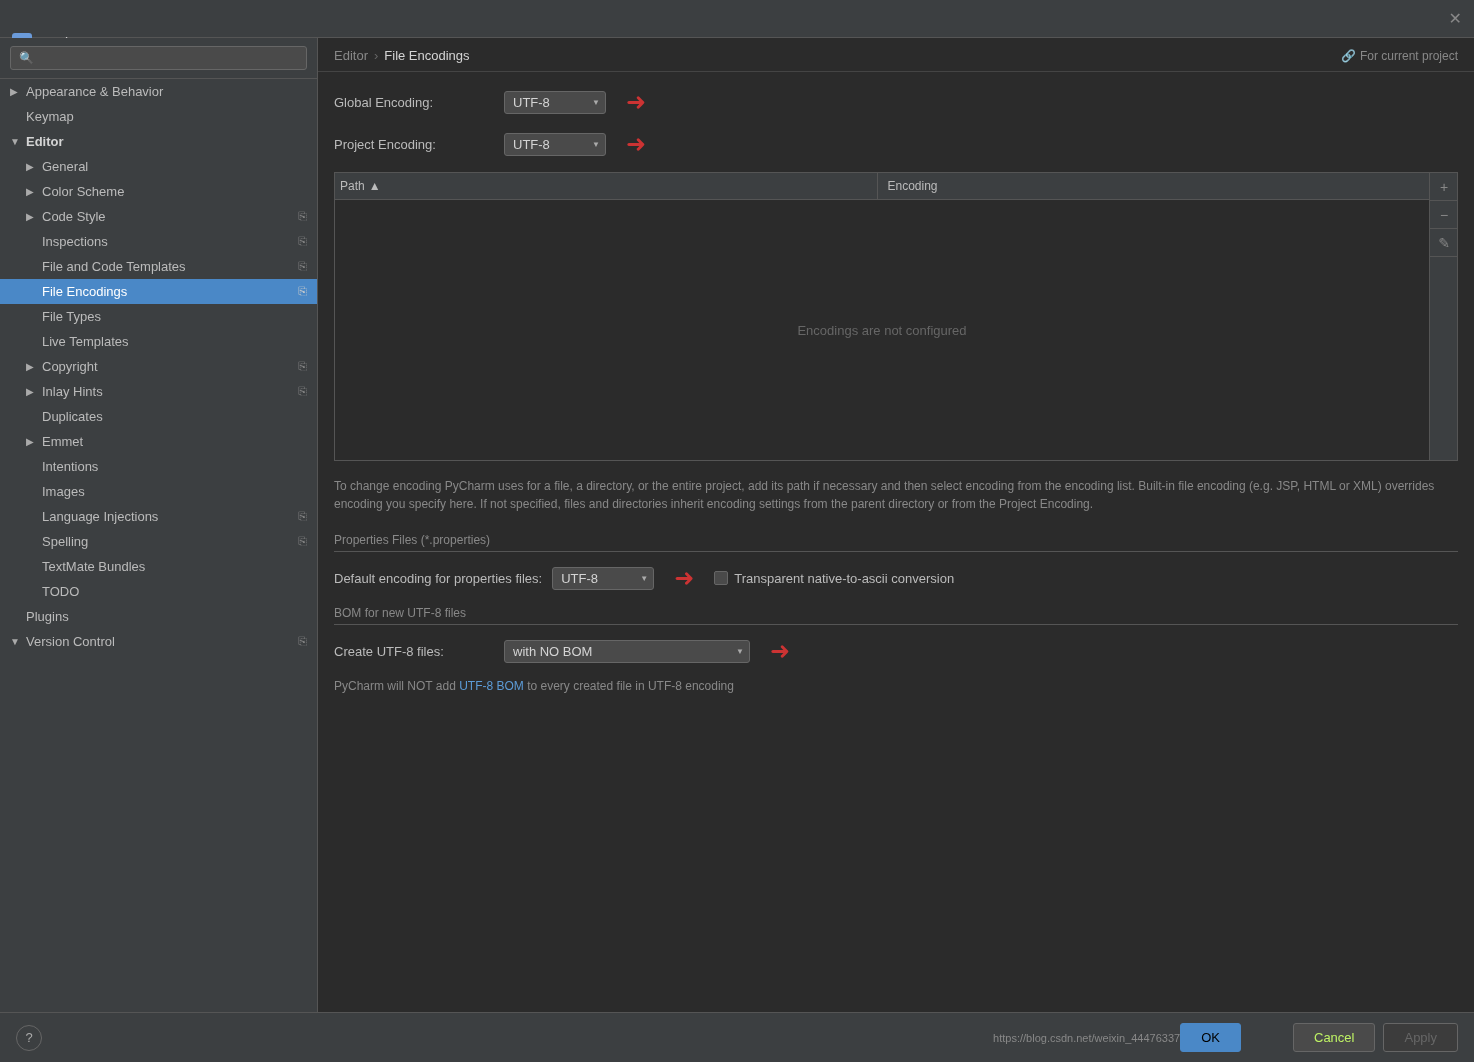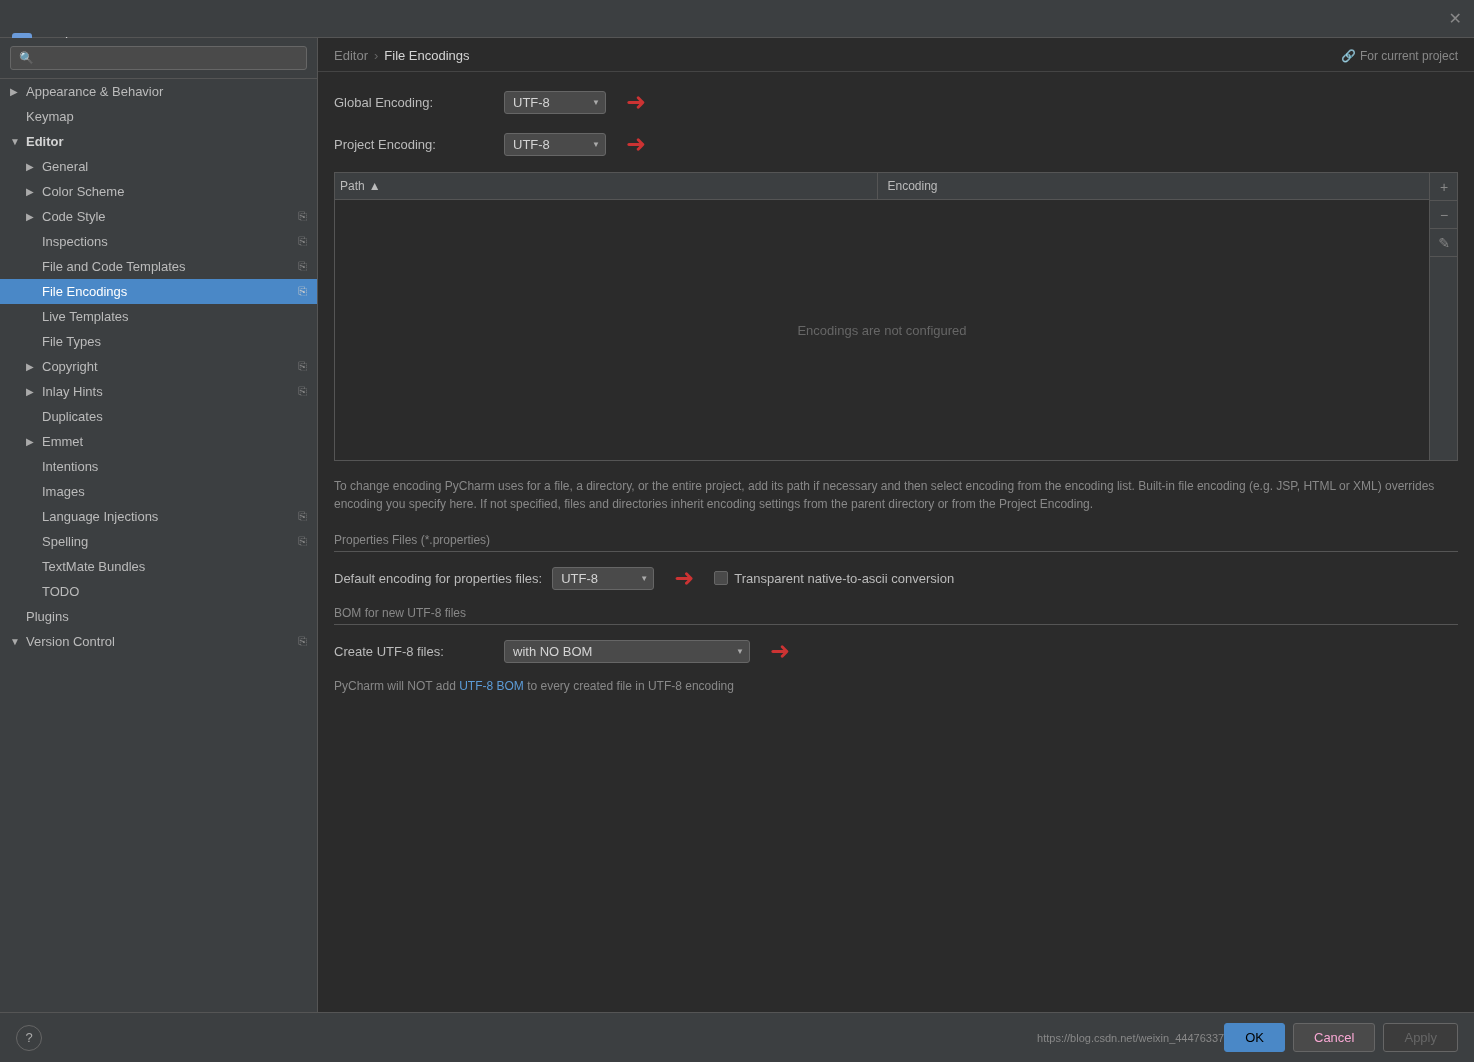--- a/index.html
+++ b/index.html
@@ -287,21 +287,22 @@
       cursor: pointer;
       border: 1px solid #666;
     }
     .btn-primary {
       background: #4a88c7;
       color: #000000;
       border-color: #4a88c7;
     }
     .btn-secondary {
       background: #4a4a4a;
-      color: #f9a8d4;
+      color: #bef264;
+      margin-left: 44px;
     }
     .btn-disabled {
       background: #3c3c3c;
       color: #666;
       cursor: default;
     }
     .url-text {
       font-size: 11px;
       color: #888;
       margin-left: 10px;
@@ -419,26 +420,26 @@
     </div>
 
     <div class="tree-item indent-1 selected">
       <span class="tree-arrow"></span>
       <span class="item-label">File Encodings</span>
       <span class="item-icon-right">⎘</span>
     </div>
 
     <div class="tree-item indent-1">
       <span class="tree-arrow"></span>
+      <span class="item-label">File Types</span>
+    </div>
+
+    <div class="tree-item indent-1">
+      <span class="tree-arrow"></span>
       <span class="item-label">Live Templates</span>
-    </div>
-
-    <div class="tree-item indent-1">
-      <span class="tree-arrow"></span>
-      <span class="item-label">File Types</span>
     </div>
 
     <div class="tree-item indent-1">
       <span class="tree-arrow">▶</span>
       <span class="item-label">Copyright</span>
       <span class="item-icon-right">⎘</span>
     </div>
 
     <div class="tree-item indent-1">
       <span class="tree-arrow">▶</span>

